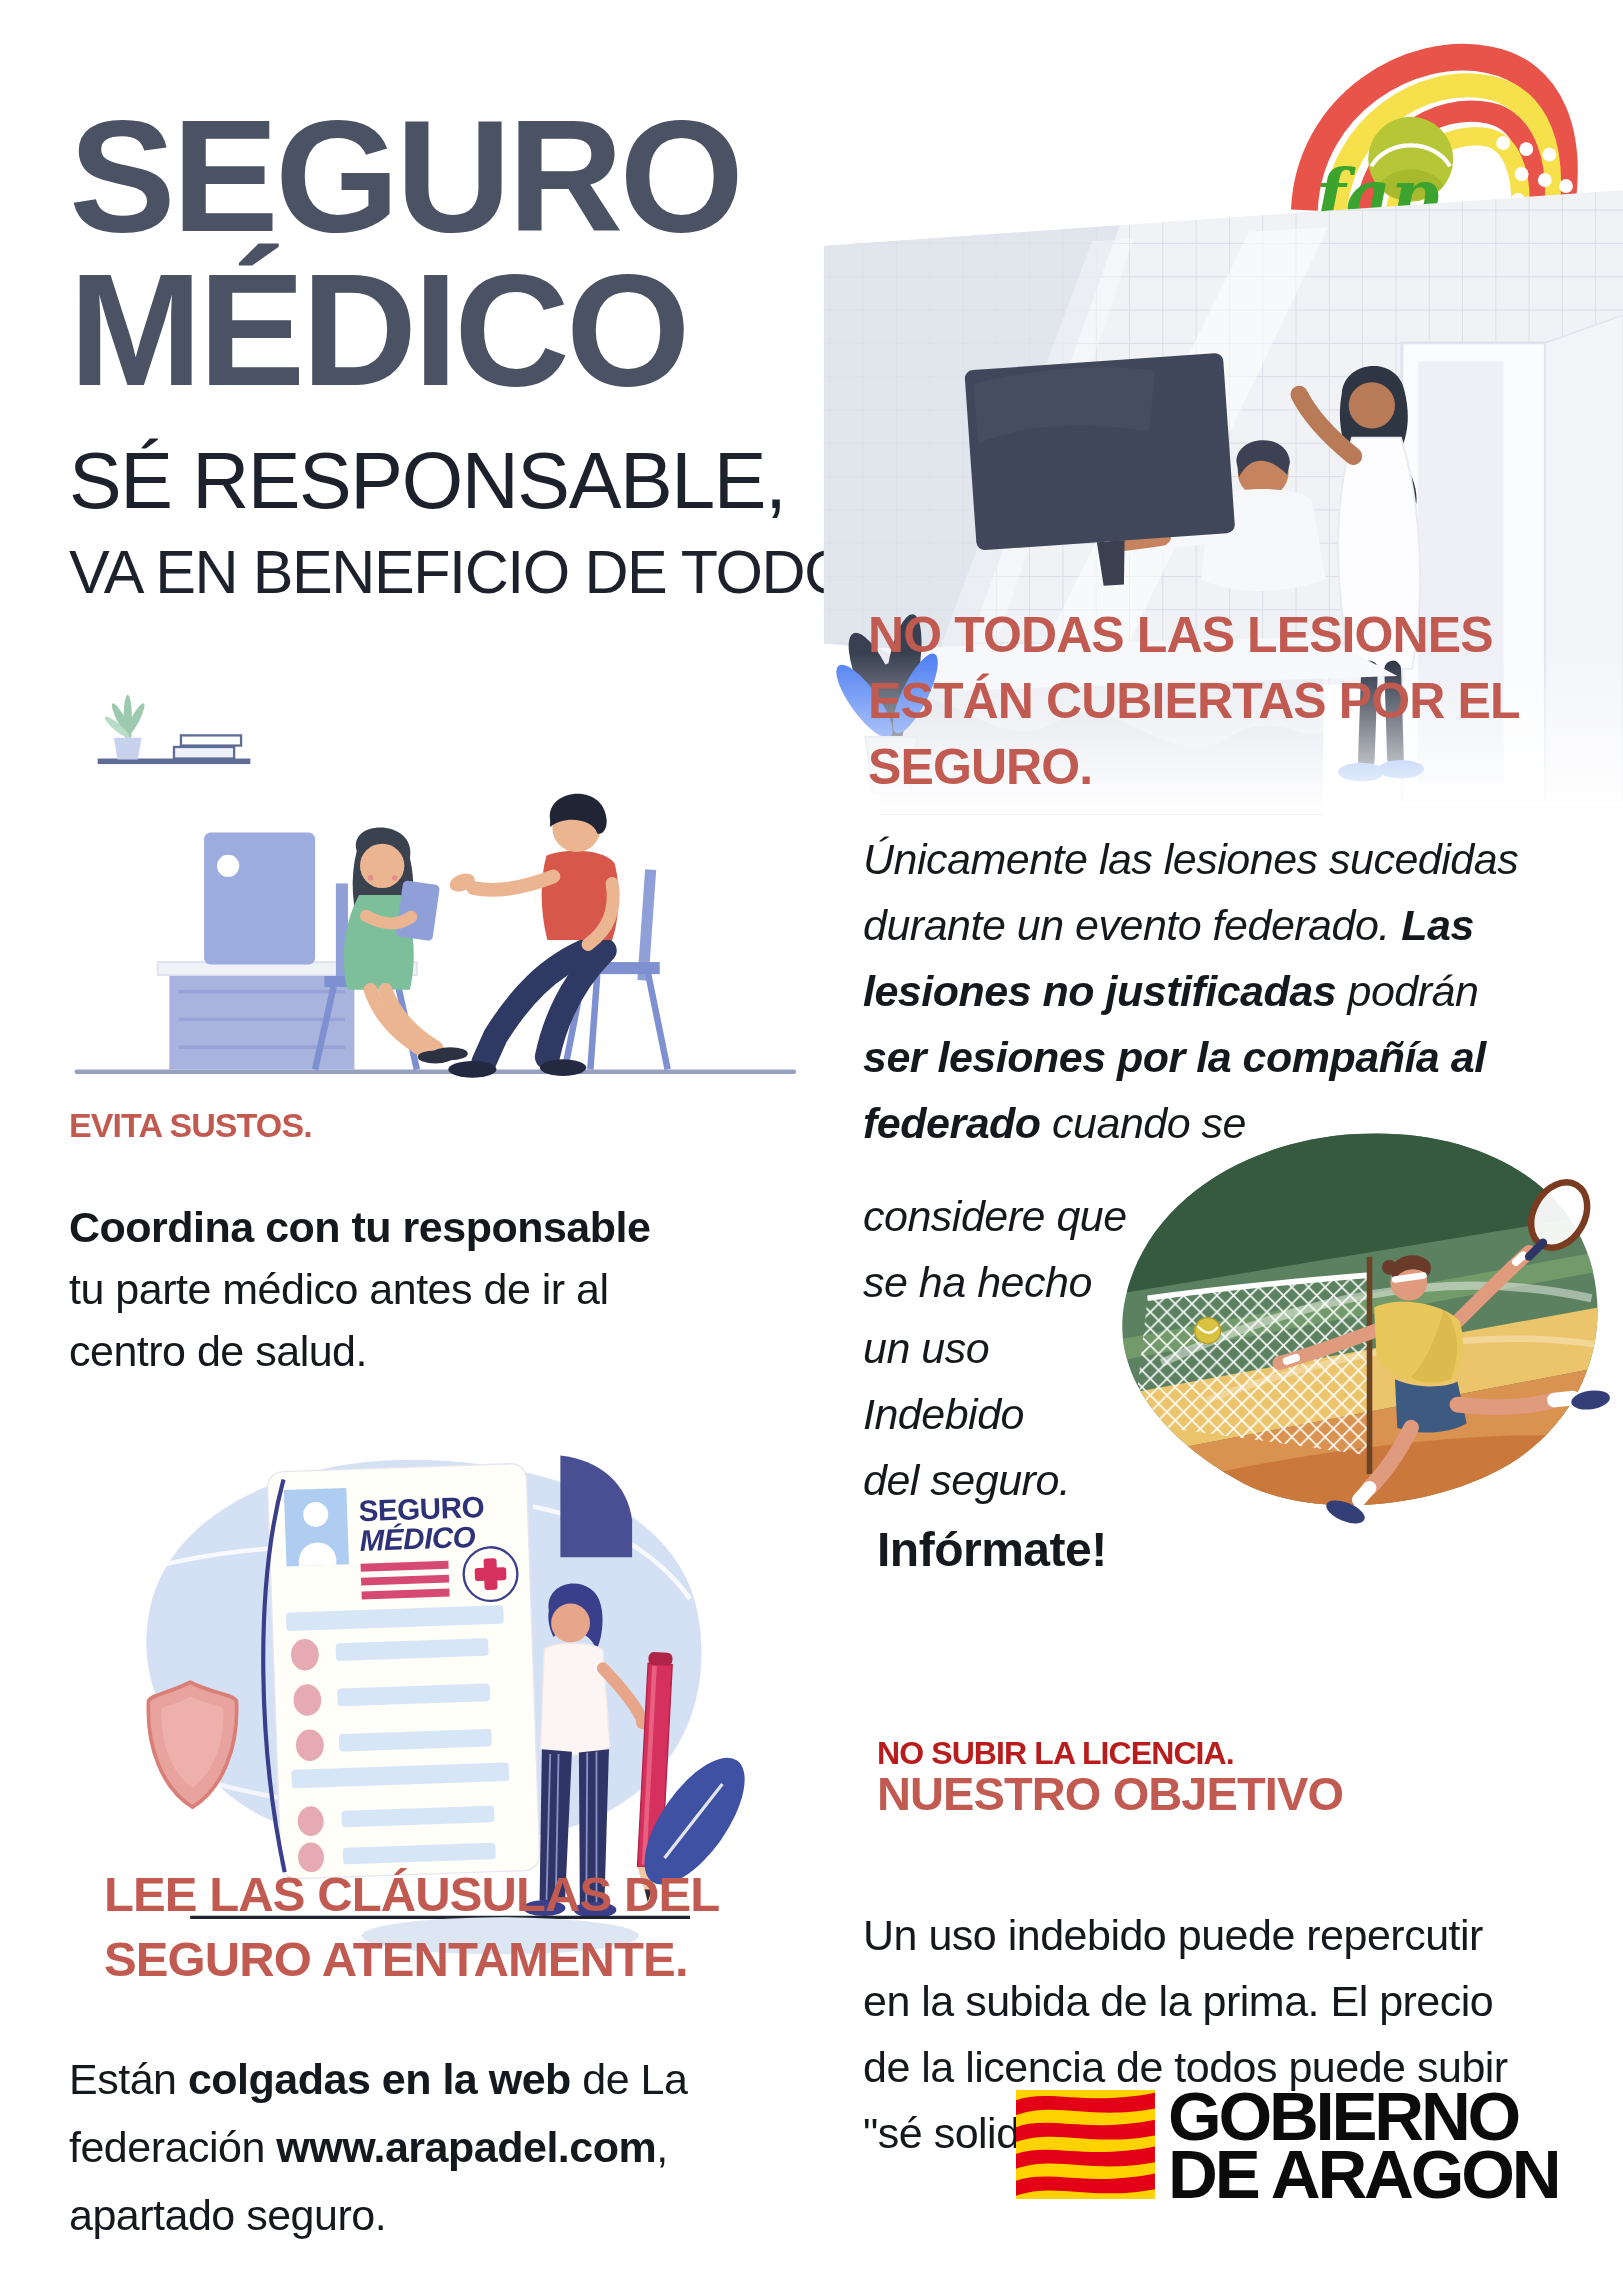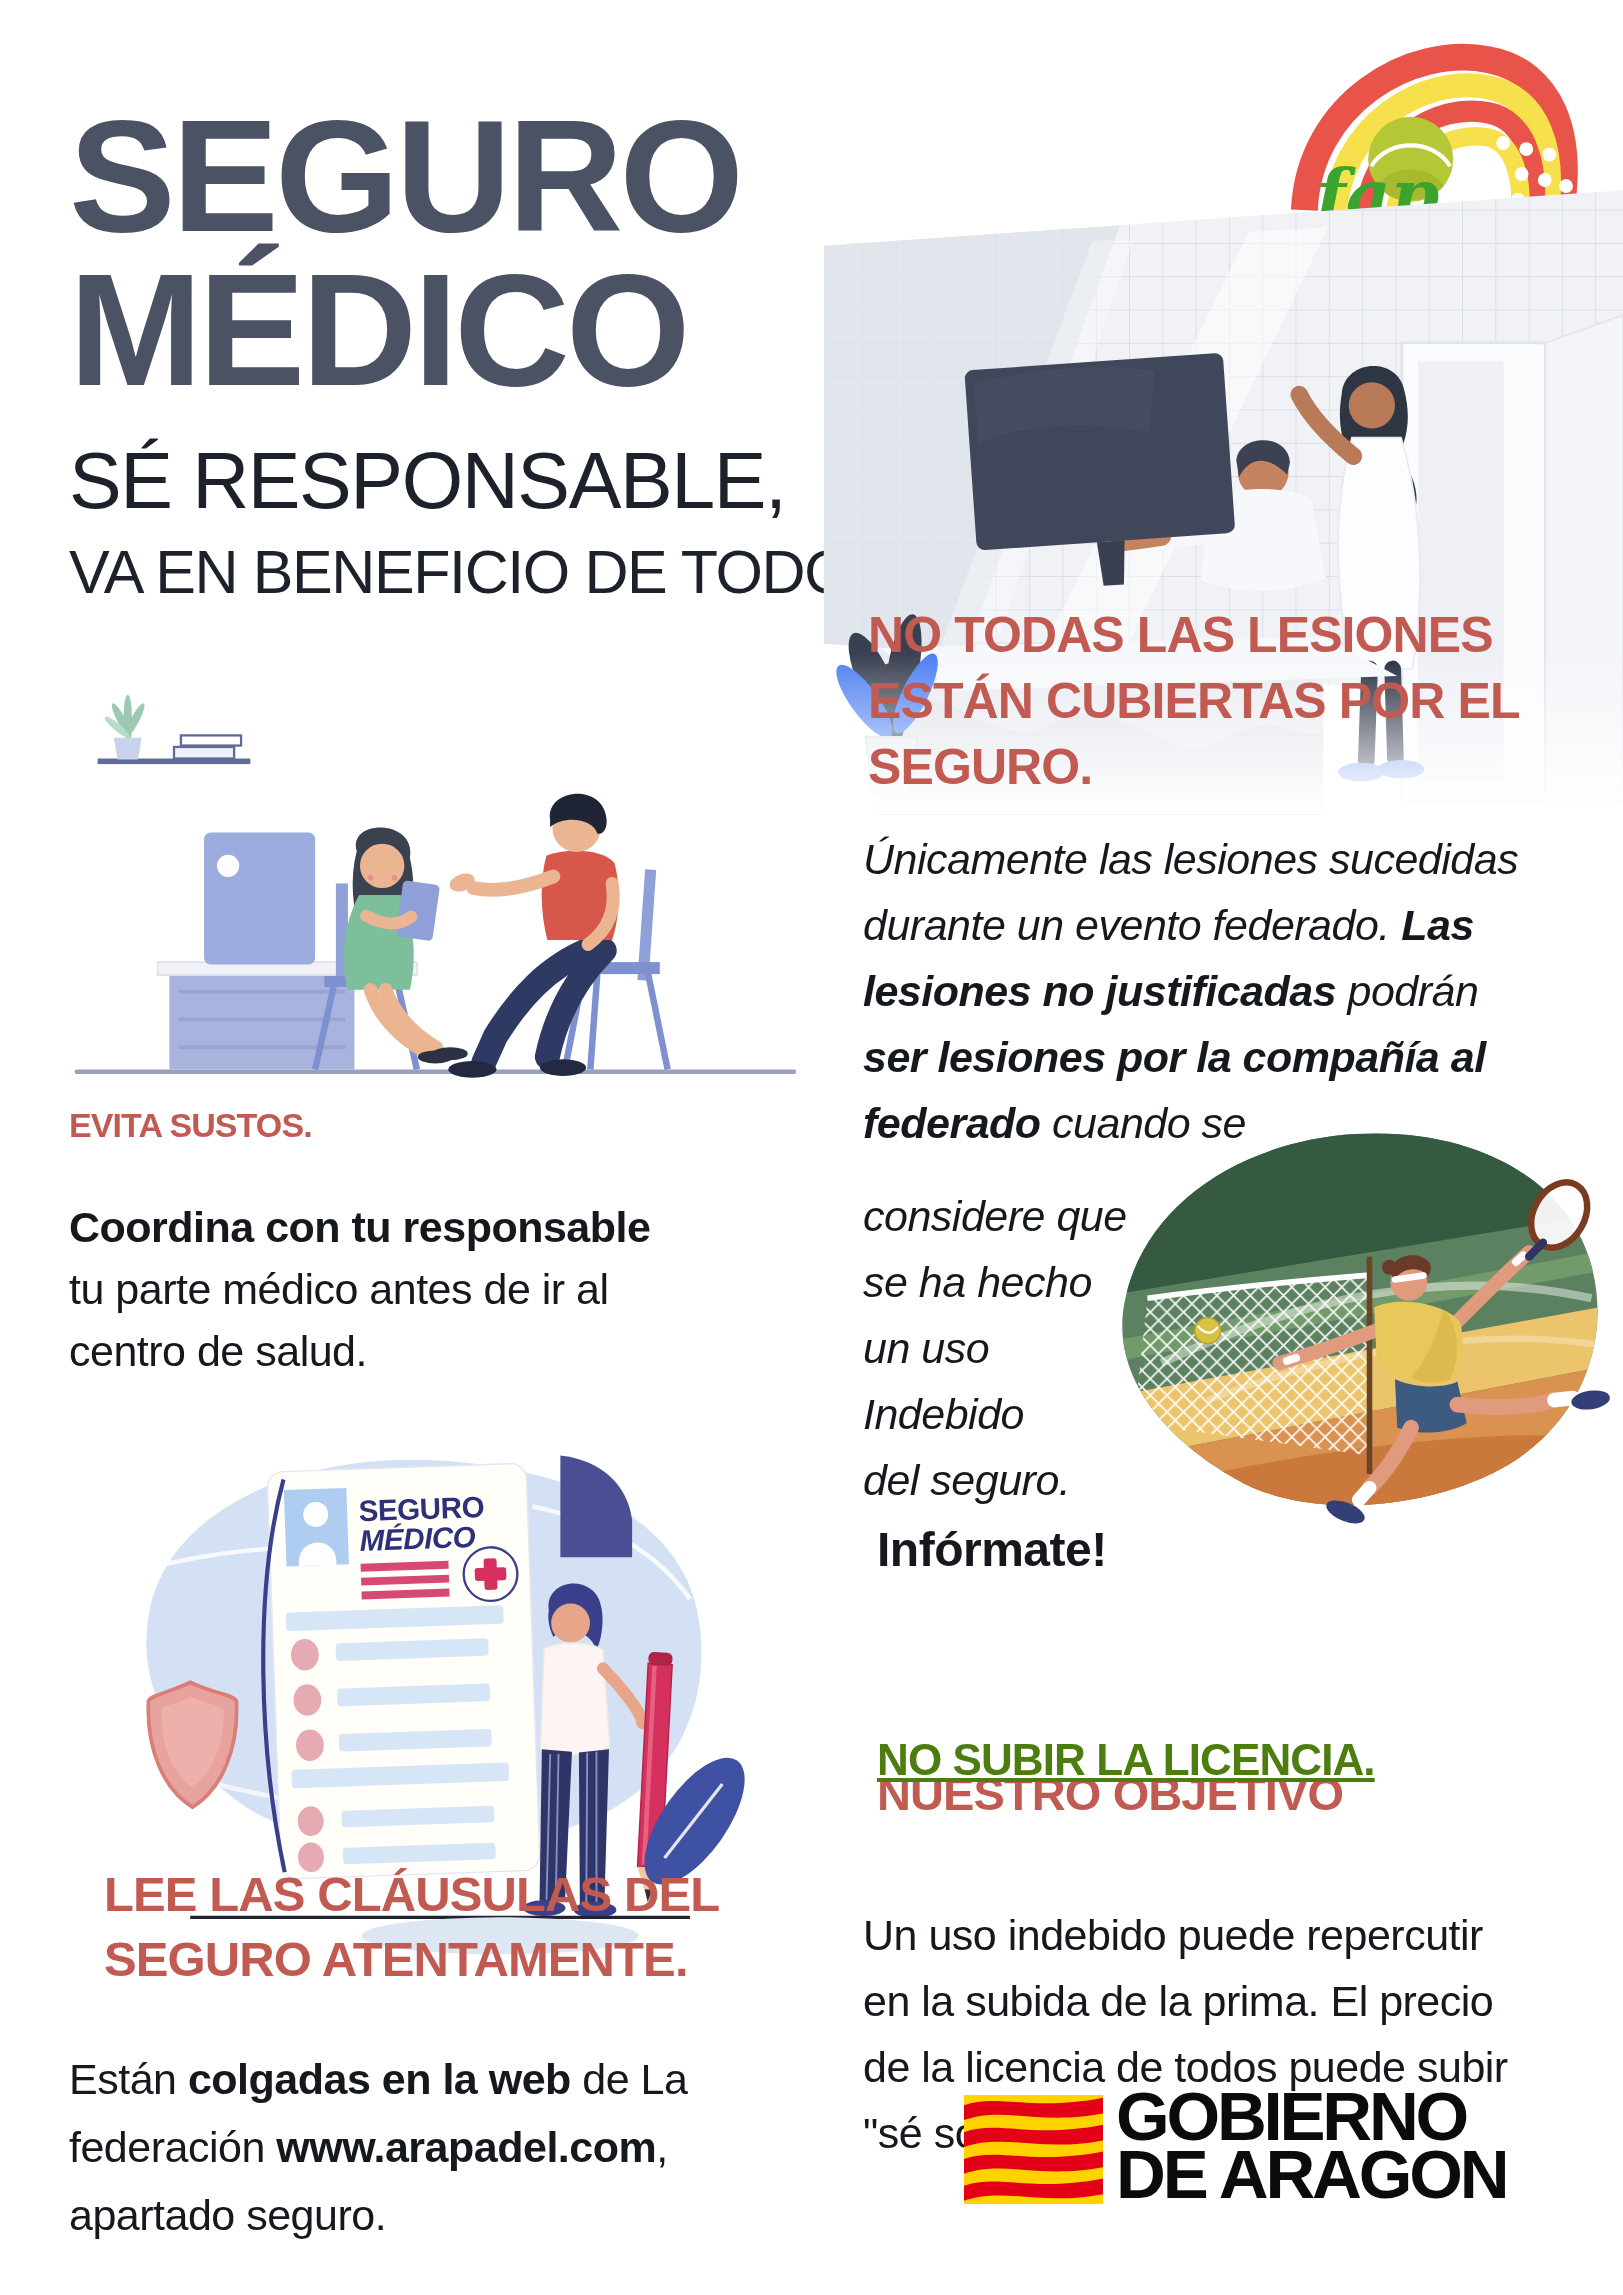--- a/index.html
+++ b/index.html
@@ -23,30 +23,30 @@
   .lee{left:69px;top:1862px;font-size:49px;line-height:65px;margin-left:35px;}
   .colgadas{left:69px;top:2045px;}
   .colgadas .ln{line-height:68px;}
   
   .notodas{left:868px;top:602px;font-size:50px;line-height:66px;z-index:5;}
   .unicamente{left:863px;top:826px;z-index:4;}
   .unicamente .ln{line-height:66px;font-style:italic;}
   .gap{margin-top:27px;}
   .informate{left:877px;top:1522px;font-size:48px;font-weight:700;letter-spacing:-0.5px;}
   .objetivo-red{left:877px;top:1766px;font-size:47px;}
-  .objetivo-dark{left:877px;top:1735px;font-size:44px;font-weight:700;letter-spacing:-0.9px;color:#4d7c0f;text-decoration:underline;}
+  .objetivo-dark{left:877px;top:1735px;font-size:32px;font-weight:700;letter-spacing:-0.9px;color:#b91c1c;}
   .uso{left:863px;top:1902px;}
   .uso .ln{line-height:66px;}
   
   .fap-logo{left:1272px;top:25.4px;width:319px;height:213px;}
   .illus-clinic{left:796px;top:176px;width:827px;height:639px;z-index:1;}
   .illus-meeting{left:65px;top:666px;width:750px;height:421px;}
   .illus-doc{left:93px;top:1423px;width:671px;height:537px;}
   .illus-tennis{left:1092px;top:1104px;width:531px;height:444px;z-index:1;}
-  .gobierno{left:964px;top:2085px;display:flex;align-items:flex-end;z-index:2;}
+  .gobierno{left:1016px;top:2085px;display:flex;align-items:center;z-index:2;}
   .gobierno-flag{width:139px;height:109px;flex:0 0 auto;}
   .gobierno-text{margin-left:13px;font-weight:700;color:#0B0B0B;font-size:69px;
     line-height:58px;letter-spacing:-3.2px;margin-top:2.8px;}
 </style>
 </head>
 <body>
 
 <div class="abs main-title">
   <div>SEGURO</div>
   <div>MÉDICO</div>

